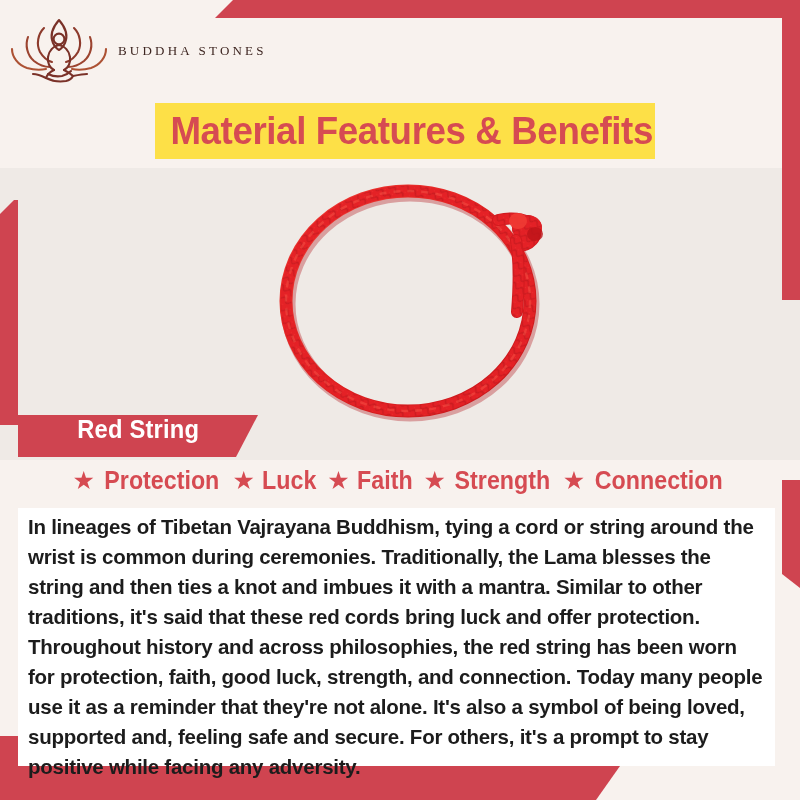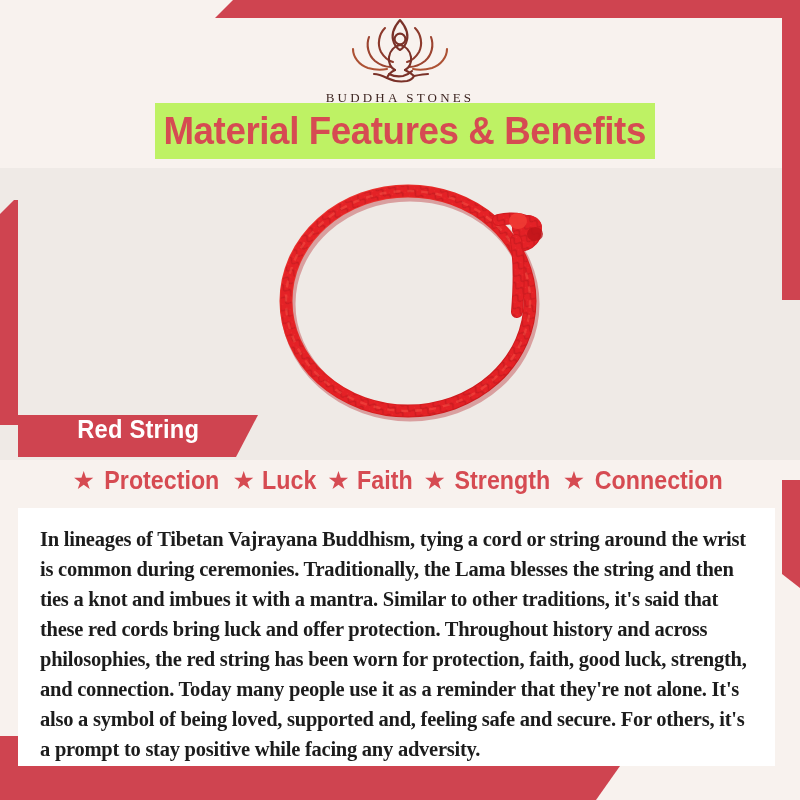--- a/index.html
+++ b/index.html
@@ -79,21 +79,21 @@
     width: 18px; height: 30px;
     background: #cf4450;
   }
 
   
   .logo-block {
     position: absolute;
     top: 12px; left: 0;
     width: 800px;
     display: flex;
-    flex-direction: column;
+    flex-direction: row;
     align-items: center;
   }
   .logo-mark {
     width: 118px;
     height: 74px;
     display: block;
   }
   .logo-wordmark {
     margin-top: 4px;
     font-family: "Liberation Serif", serif;
@@ -101,24 +101,23 @@
     letter-spacing: 3.2px;
     color: #3d2520;
     font-weight: 400;
   }
 
   
   .title-banner {
     position: absolute;
     top: 103px; left: 155px;
     width: 500px; height: 56px;
-    background: #bef264;
+    background: #fde047;
     display: flex;
     align-items: center;
-    justify-content: center;
   }
   .title-text {
     font-family: "Liberation Sans", sans-serif;
     font-weight: bold;
     font-size: 39px;
     color: #d64b52;
     letter-spacing: -0.4px;
     transform: scaleX(0.94);
     white-space: nowrap;
   }
@@ -182,28 +181,27 @@
   
   .body-card {
     position: absolute;
     left: 18px; top: 508px;
     width: 757px; height: 258px;
     background: #ffffff;
     box-sizing: border-box;
     padding: 4px 12px 0 10px;
   }
   .body-text {
-    margin: 12px;
+    margin: 0;
     font-size: 20.5px;
     line-height: 30px;
     font-weight: bold;
     color: #1c1c1c;
     letter-spacing: -0.25px;
     text-align: left;
-    font-family: Liberation Serif, serif;
   }
 </style>
 </head>
 <body>
 
 <div id="poster">
 
   <div class="band-top"></div>
   <div class="band-mid"></div>
   <div class="band-bottom"></div>

